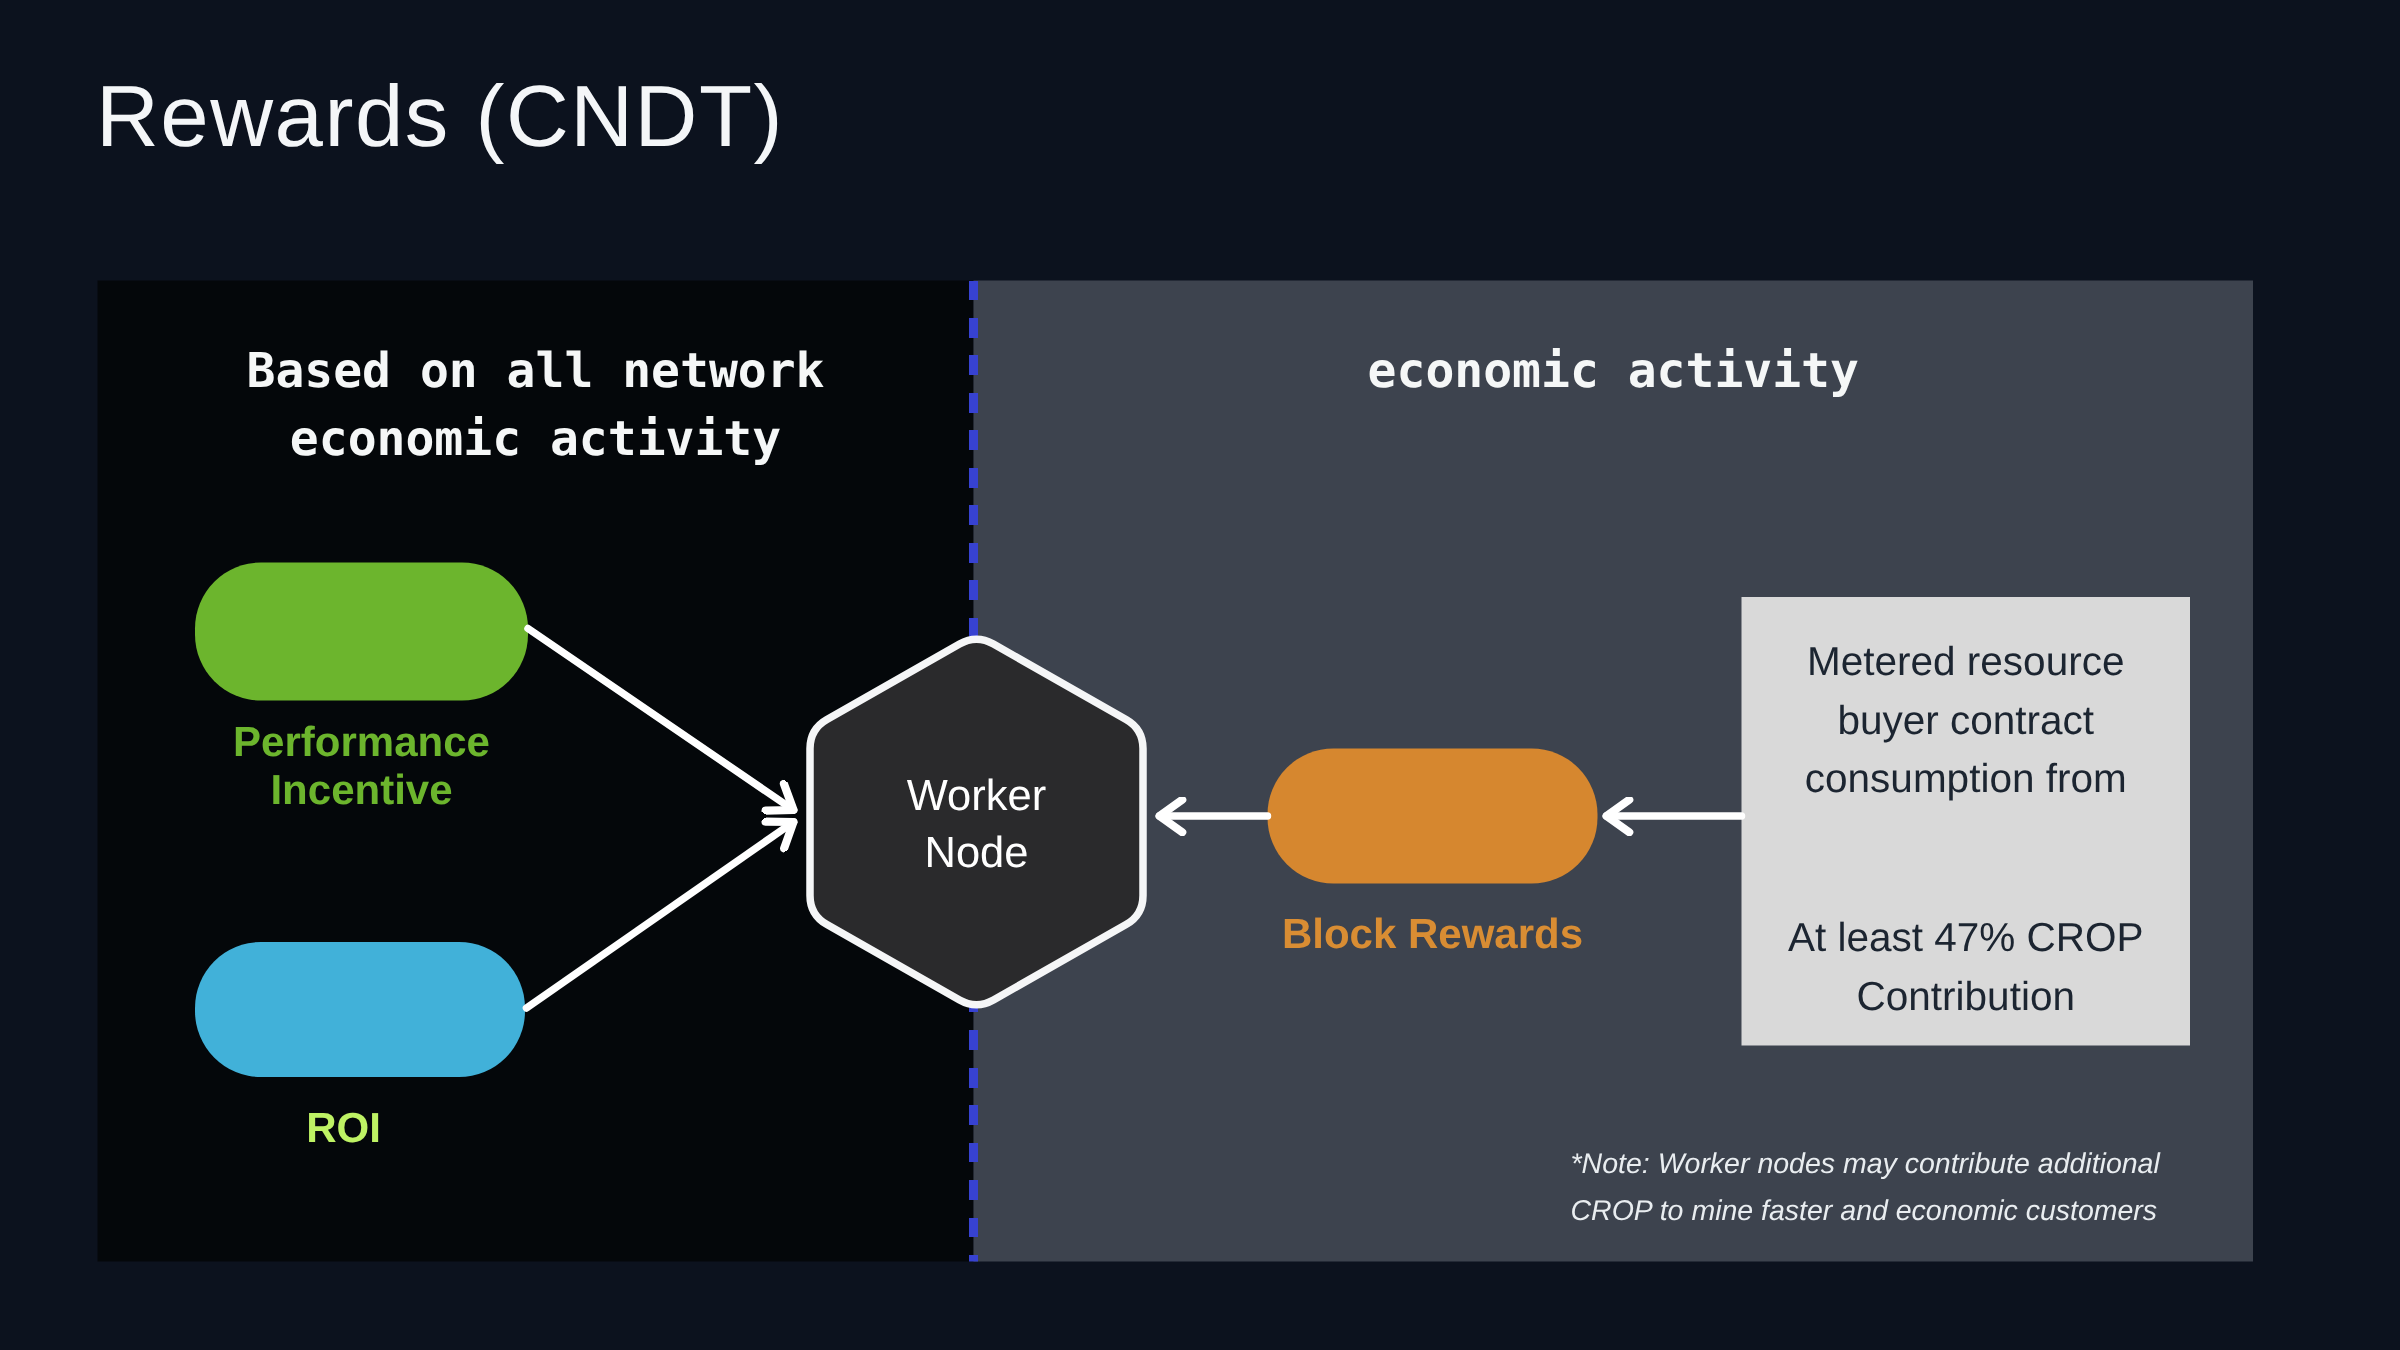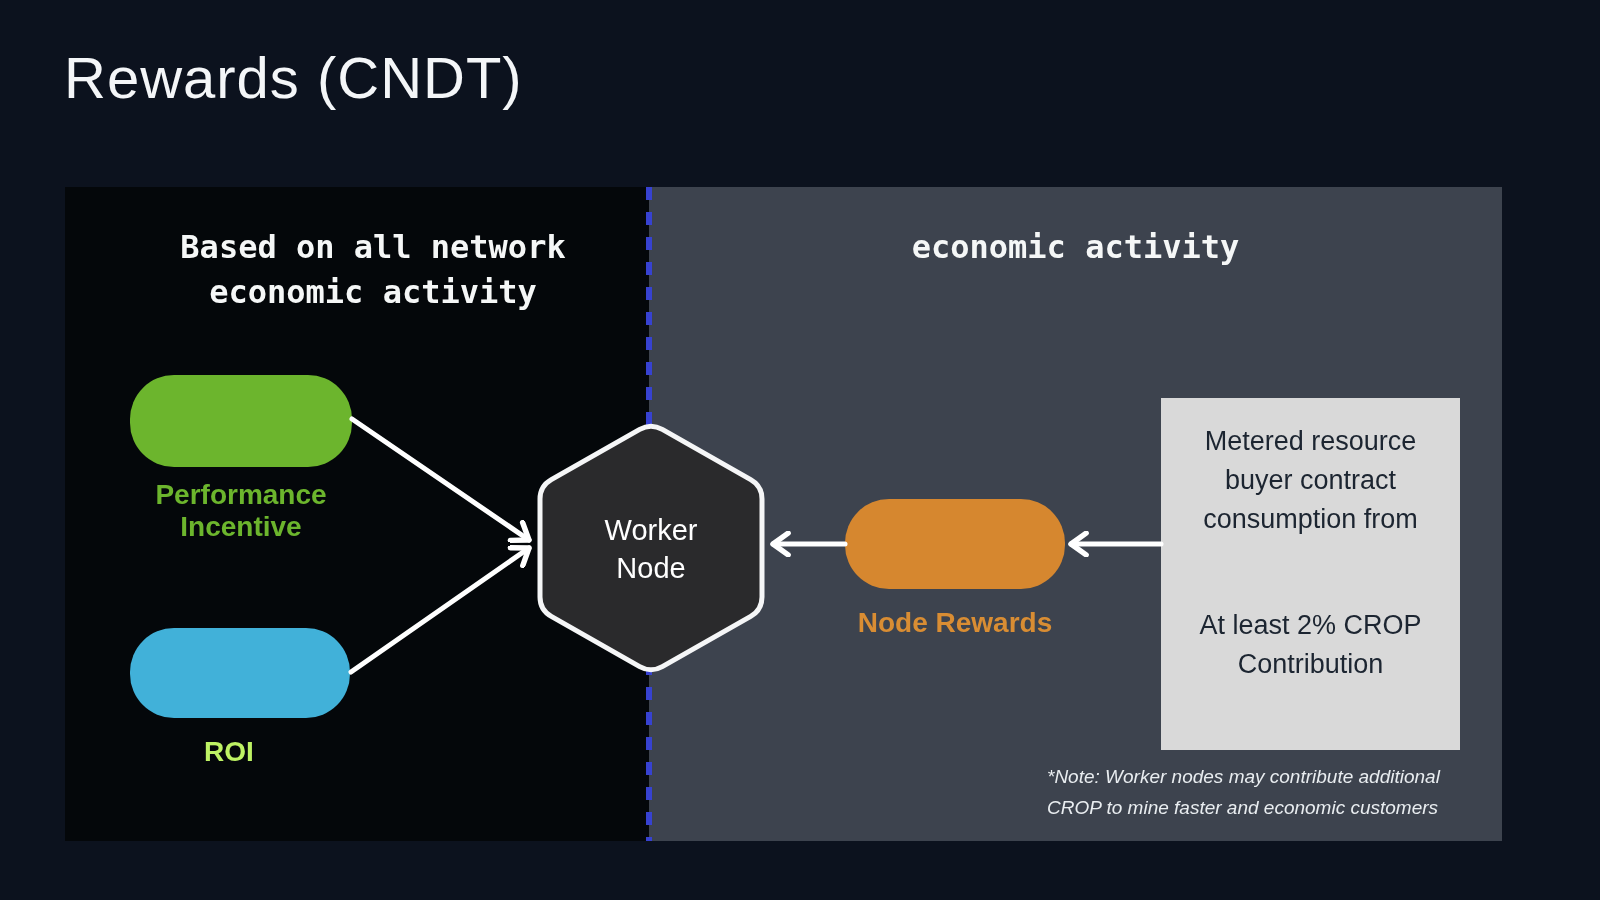--- a/index.html
+++ b/index.html
@@ -40,41 +40,41 @@
     background: repeating-linear-gradient(180deg,
       #3742d1 0px, #3742d1 13px, transparent 13px, transparent 25px);
   }
 
   .panel-heading {
     position: absolute; top: 38px;
     font-family: "DejaVu Sans Mono", monospace;
     font-weight: 700; font-size: 32px; line-height: 45px;
     color: #f5f7f7; text-align: center;
   }
-  .panel-heading.left  { left: 16px;     width: 584px; }
+  .panel-heading.left  { left: 0;     width: 584px; }
   .panel-heading.right { left: 584px; width: 853px; }
 
   .pill {
     position: absolute; border-radius: 44px;
   }
   .pill.green  { left: 65px;  top: 188px; width: 222px; height: 92px; background: #6cb52d; }
   .pill.blue   { left: 65px;  top: 441px; width: 220px; height: 90px; background: #41b1d9; }
   .pill.orange { left: 780px; top: 312px; width: 220px; height: 90px; background: #d6872f; }
 
   .pill-label {
     position: absolute; text-align: center;
     font-size: 28px; font-weight: 700;
   }
   .label-performance { left: 26px;  top: 292px; width: 300px; color: #6cb52d; }
   .label-roi         { left: 14px;  top: 549px; width: 300px; color: #bef264; }
   .label-block       { left: 740px; top: 420px; width: 300px; color: #d98d33; }
 
   .info-box {
     position: absolute; left: 1096px; top: 211px;
-    width: 299px; height: 352px; background: #d9d9d9;
+    width: 299px; height: 299px; background: #d9d9d9;
   }
   .info-box .txt {
     position: absolute; left: 0; width: 100%;
     text-align: center; color: #1c2531;
     font-size: 27px; line-height: 39px; font-weight: 400;
   }
   .info-box .txt.top    { top: 24px; }
   .info-box .txt.bottom { top: 208px; }
 
   .note {
@@ -113,30 +113,30 @@
       <div>economic activity</div>
     </div>
 
     <div class="pill green"></div>
     <div class="pill-label label-performance">Performance Incentive</div>
 
     <div class="pill blue"></div>
     <div class="pill-label label-roi">ROI</div>
 
     <div class="pill orange"></div>
-    <div class="pill-label label-block">Node Rewards</div>
+    <div class="pill-label label-block">Block Rewards</div>
 
     <div class="info-box">
       <div class="txt top">
         <div>Metered resource</div>
         <div>buyer contract</div>
         <div>consumption from</div>
       </div>
       <div class="txt bottom">
-        <div>At least 2% CROP</div>
+        <div>At least 47% CROP</div>
         <div>Contribution</div>
       </div>
     </div>
 
     <div class="note">
       <div>*Note:  Worker nodes may contribute additional</div>
       <div>CROP to mine faster and economic customers</div>
     </div>
 
     <svg class="overlay" viewBox="0 0 1437 654" xmlns="http://www.w3.org/2000/svg">

